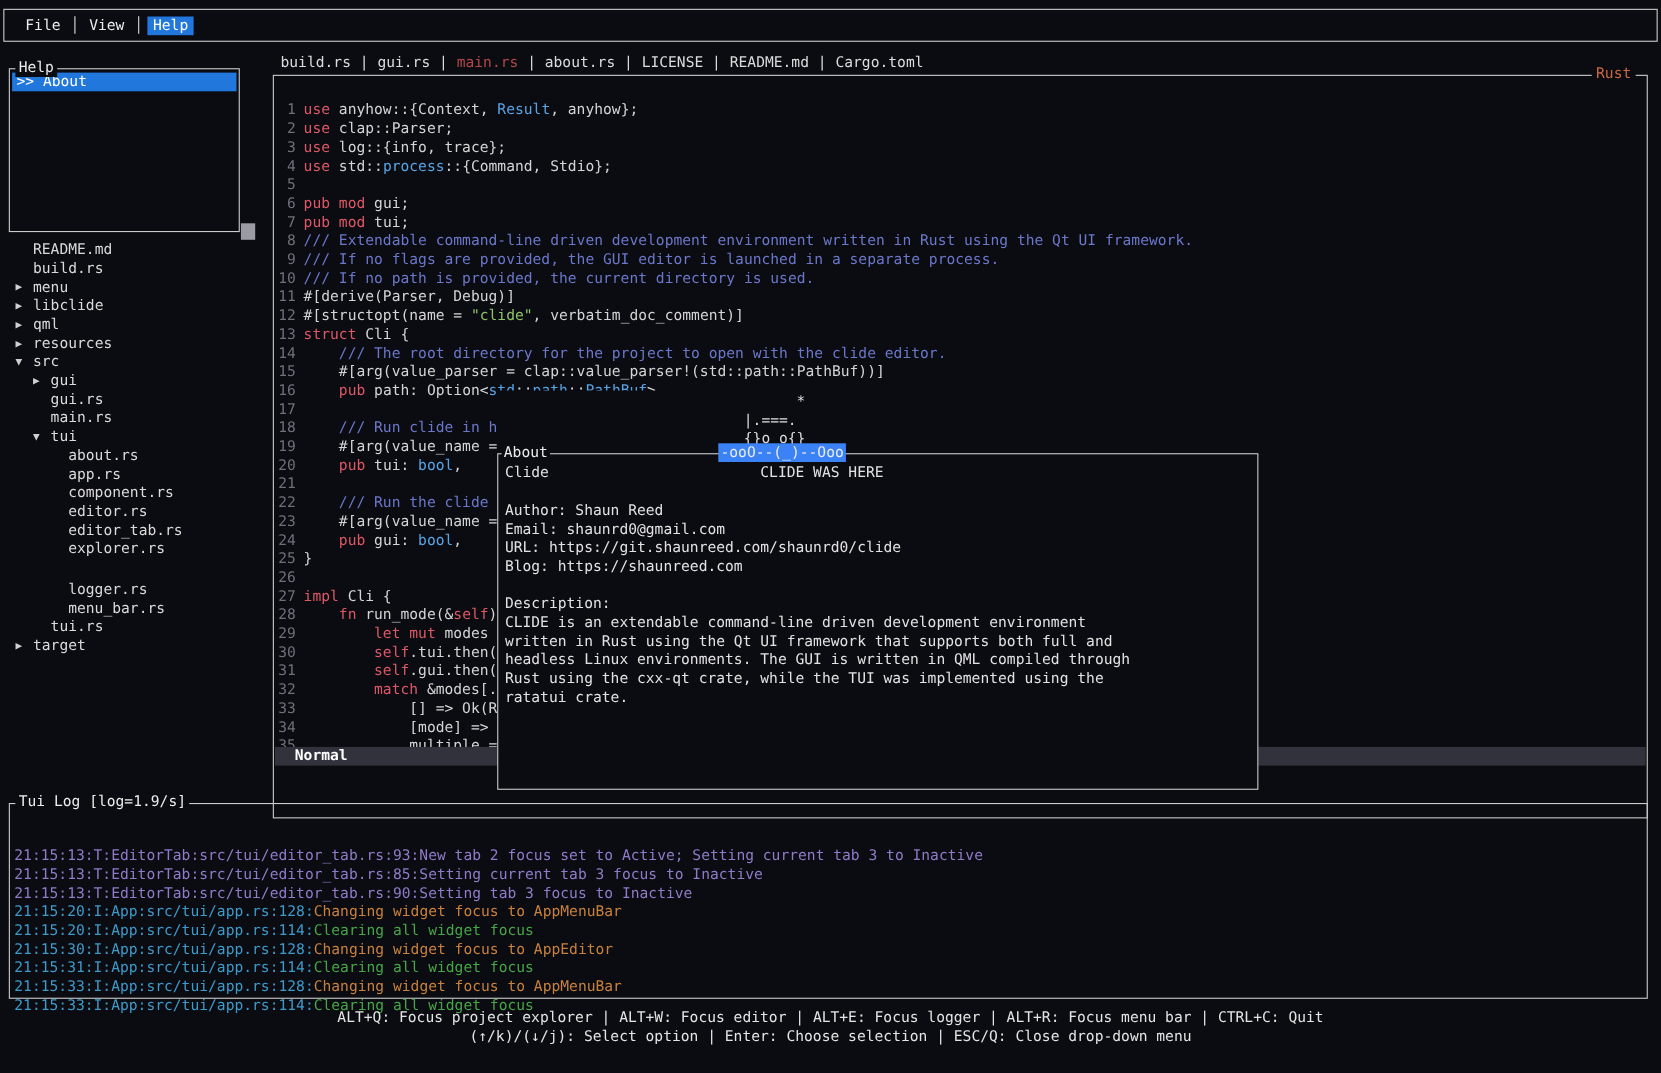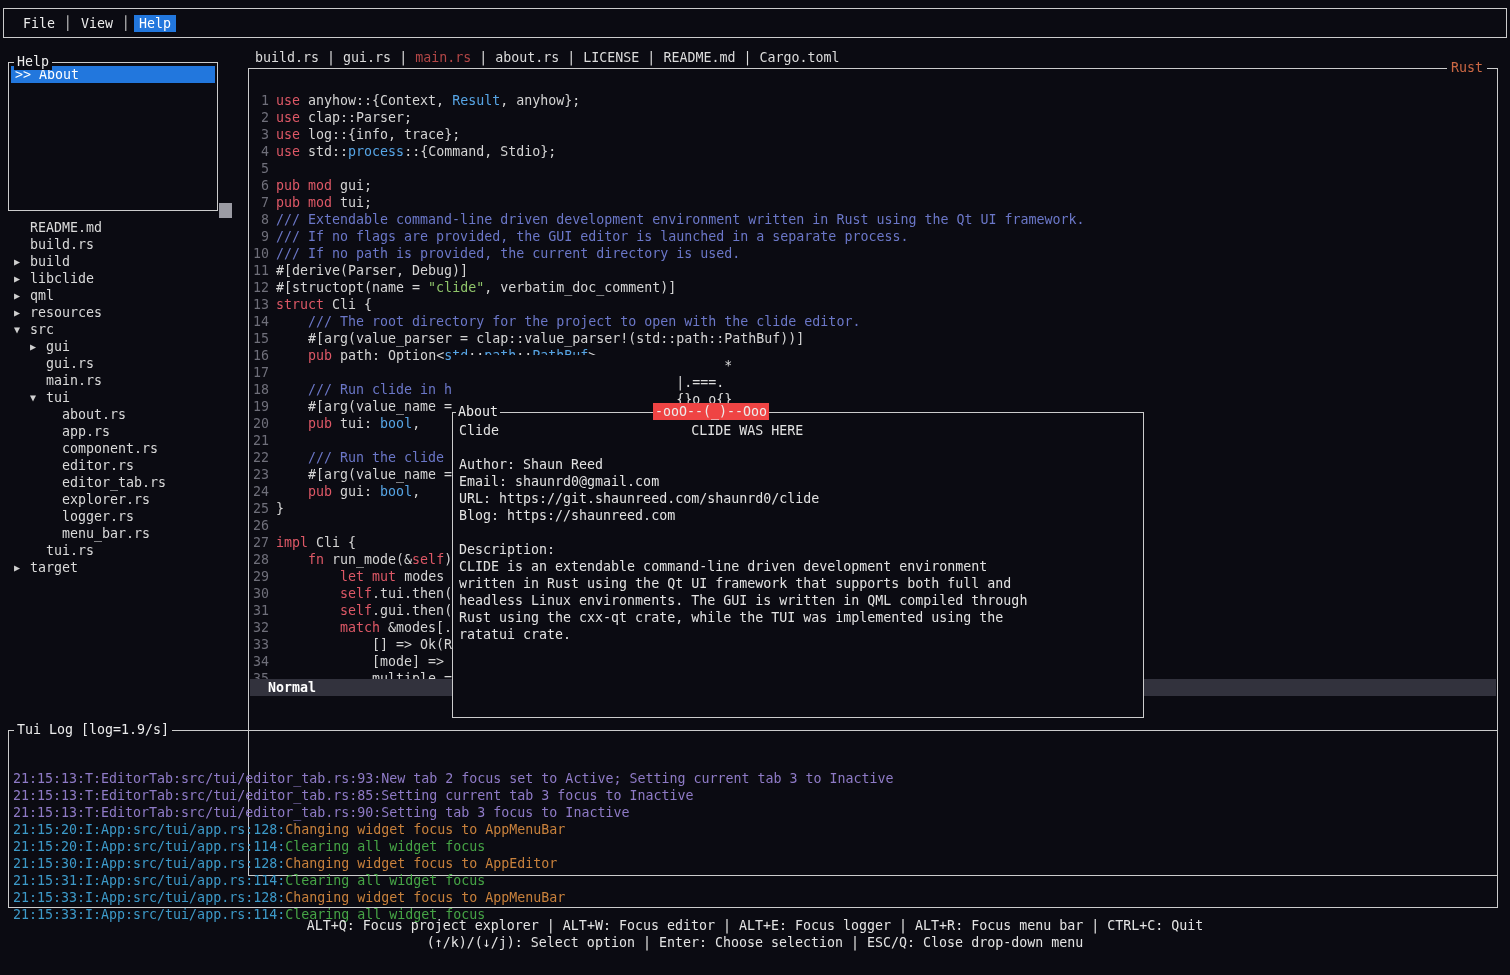--- a/index.html
+++ b/index.html
@@ -31,39 +31,39 @@
   .tree-item { height:17px; display:flex; align-items:center; color:#dadada; white-space:pre; }
   .tree-arrow { display:inline-block; width:16px; font-size:10px; color:#d0d0d0; }
 
   
   .tabs-row { position:absolute; left:255px; top:49px; height:17px; white-space:pre; }
   .tab { color:#dcdcdc; }
   .tab.active { color:var(--tabActive); }
   .tab-sep { color:#dcdcdc; }
 
   
-  .editor-box { left:248px; top:68px; width:1250px; height:808px; }
+  .editor-box { left:248px; top:68px; width:1250px; height:676px; }
   .rust-label { position:absolute; top:-10px; right:10px; background:#0b0b12; padding:0 4px; color:var(--rust); }
   .code { position:absolute; left:4px; top:23px; white-space:pre; }
   .code-line { height:17px; }
   .lnum { display:inline-block; width:16px; margin-right:7px; text-align:right; color:#6f6f7a; }
   .tok-p { color:#d4d4d4; }
   .tok-k { color:var(--kw); }
   .tok-t { color:var(--ty); }
   .tok-s { color:var(--str); }
   .tok-c { color:var(--doc);margin-top:24px; }
   .status-strip { position:absolute; left:1px; right:1px; top:610px; height:17px; background:#32323d;
                   color:#ffffff; font-weight:bold; padding-left:18px; }
 
   
   .popup { position:absolute; left:452px; top:355px; width:596px; height:363px; background:#0b0b12; z-index:5; }
   .popup-art { position:absolute; left:0; top:2px; white-space:pre; color:#dcdcdc; }
   .popup-box { position:absolute; left:0; top:57px; width:692px; height:306px; border:1px solid #cccccc; background:#0b0b12; }
   .popup-title { position:absolute; top:-10px; left:3px; background:#0b0b12; padding:0 2px; color:#ececec; }
-  .popup-deco { position:absolute; top:-10px; left:200px; background:#ef4444; padding:0 2px; color:#ececec; }
+  .popup-deco { position:absolute; top:-10px; left:200px; background:#3b82f6; padding:0 2px; color:#ececec; }
   .popup-content { position:absolute; left:6px; top:9px; white-space:pre; color:#e2e2e2; }
 
   
   .log-panel { left:8px; top:730px; width:1490px; height:178px; }
   .log-lines { position:absolute; left:4px; top:15px; white-space:pre;margin-top:24px; }
   .log-line { height:17px; }
   .log-trace { color:var(--trace); }
   .log-prefix { color:var(--infoPre); }
   .msg-change { color:var(--change); }
   .msg-clear { color:var(--clear); }
@@ -86,36 +86,36 @@
     <div>
         <div class="dd-option selected">&gt;&gt; About</div>
       </div>
   </div>
 
   <div class="scroll-thumb"></div>
 
   <div class="file-tree">
       <div class="tree-item" style="padding-left: 22px;"><span class="tree-label">README.md</span></div>
       <div class="tree-item" style="padding-left: 22px;"><span class="tree-label">build.rs</span></div>
-      <div class="tree-item" style="padding-left: 6px;"><span class="tree-arrow">▶</span><span class="tree-label">build</span></div>
+      <div class="tree-item" style="padding-left: 6px;"><span class="tree-arrow">▶</span><span class="tree-label">menu</span></div>
       <div class="tree-item" style="padding-left: 6px;"><span class="tree-arrow">▶</span><span class="tree-label">libclide</span></div>
       <div class="tree-item" style="padding-left: 6px;"><span class="tree-arrow">▶</span><span class="tree-label">qml</span></div>
       <div class="tree-item" style="padding-left: 6px;"><span class="tree-arrow">▶</span><span class="tree-label">resources</span></div>
       <div class="tree-item" style="padding-left: 6px;"><span class="tree-arrow">▼</span><span class="tree-label">src</span></div>
       <div class="tree-item" style="padding-left: 22px;"><span class="tree-arrow">▶</span><span class="tree-label">gui</span></div>
       <div class="tree-item" style="padding-left: 38px;"><span class="tree-label">gui.rs</span></div>
       <div class="tree-item" style="padding-left: 38px;"><span class="tree-label">main.rs</span></div>
       <div class="tree-item" style="padding-left: 22px;"><span class="tree-arrow">▼</span><span class="tree-label">tui</span></div>
       <div class="tree-item" style="padding-left: 54px;"><span class="tree-label">about.rs</span></div>
       <div class="tree-item" style="padding-left: 54px;"><span class="tree-label">app.rs</span></div>
       <div class="tree-item" style="padding-left: 54px;"><span class="tree-label">component.rs</span></div>
       <div class="tree-item" style="padding-left: 54px;"><span class="tree-label">editor.rs</span></div>
       <div class="tree-item" style="padding-left: 54px;"><span class="tree-label">editor_tab.rs</span></div>
       <div class="tree-item" style="padding-left: 54px;"><span class="tree-label">explorer.rs</span></div>
-      <div class="tree-item" style="padding-left: 54px;"><span class="tree-label">logger.rs</span></div>
+      <div class="tree-item" style="padding-left: 54px; margin-top: 20px;"><span class="tree-label">logger.rs</span></div>
       <div class="tree-item" style="padding-left: 54px;"><span class="tree-label">menu_bar.rs</span></div>
       <div class="tree-item" style="padding-left: 38px; align-items: center;"><span class="tree-label">tui.rs</span></div>
       <div class="tree-item" style="padding-left: 6px;"><span class="tree-arrow">▶</span><span class="tree-label">target</span></div>
     </div>
 
   <div class="tabs-row"><span class="tab">build.rs</span><span class="tab-sep"> | </span><span class="tab">gui.rs</span><span class="tab-sep"> | </span><span class="tab active">main.rs</span><span class="tab-sep"> | </span><span class="tab">about.rs</span><span class="tab-sep"> | </span><span class="tab">LICENSE</span><span class="tab-sep"> | </span><span class="tab">README.md</span><span class="tab-sep"> | </span><span class="tab">Cargo.toml</span></div>
 
   <div class="panel-border editor-box">
     <span class="rust-label">Rust</span>
     <div class="code"><div class="code-line"><span class="lnum">1</span><span class="tok-k">use</span><span class="tok-p"> anyhow::{Context, </span><span class="tok-t">Result</span><span class="tok-p">, anyhow};</span></div><div class="code-line"><span class="lnum">2</span><span class="tok-k">use</span><span class="tok-p"> clap::Parser;</span></div><div class="code-line"><span class="lnum">3</span><span class="tok-k">use</span><span class="tok-p"> log::{info, trace};</span></div><div class="code-line"><span class="lnum">4</span><span class="tok-k">use</span><span class="tok-p"> std::</span><span class="tok-t">process</span><span class="tok-p">::{Command, Stdio};</span></div><div class="code-line"><span class="lnum">5</span></div><div class="code-line"><span class="lnum">6</span><span class="tok-k">pub</span><span class="tok-p"> </span><span class="tok-k">mod</span><span class="tok-p"> gui;</span></div><div class="code-line"><span class="lnum">7</span><span class="tok-k">pub</span><span class="tok-p"> </span><span class="tok-k">mod</span><span class="tok-p"> tui;</span></div><div class="code-line"><span class="lnum">8</span><span class="tok-c">/// Extendable command-line driven development environment written in Rust using the Qt UI framework.</span></div><div class="code-line"><span class="lnum">9</span><span class="tok-c">/// If no flags are provided, the GUI editor is launched in a separate process.</span></div><div class="code-line"><span class="lnum">10</span><span class="tok-c">/// If no path is provided, the current directory is used.</span></div><div class="code-line"><span class="lnum">11</span><span class="tok-p">#[derive(Parser, Debug)]</span></div><div class="code-line"><span class="lnum">12</span><span class="tok-p">#[structopt(name = </span><span class="tok-s">"clide"</span><span class="tok-p">, verbatim_doc_comment)]</span></div><div class="code-line"><span class="lnum">13</span><span class="tok-k">struct</span><span class="tok-p"> Cli {</span></div><div class="code-line"><span class="lnum">14</span><span class="tok-c">    /// The root directory for the project to open with the clide editor.</span></div><div class="code-line"><span class="lnum">15</span><span class="tok-p">    #[arg(value_parser = clap::value_parser!(std::path::PathBuf))]</span></div><div class="code-line"><span class="lnum">16</span><span class="tok-p">    </span><span class="tok-k">pub</span><span class="tok-p"> path: Option&lt;</span><span class="tok-t">std</span><span class="tok-p">::</span><span class="tok-t">path</span><span class="tok-p">::</span><span class="tok-t">PathBuf</span><span class="tok-p">&gt;,</span></div><div class="code-line"><span class="lnum">17</span></div><div class="code-line"><span class="lnum">18</span><span class="tok-c">    /// Run clide in h</span></div><div class="code-line"><span class="lnum">19</span><span class="tok-p">    #[arg(value_name =</span></div><div class="code-line"><span class="lnum">20</span><span class="tok-p">    </span><span class="tok-k">pub</span><span class="tok-p"> tui: </span><span class="tok-t">bool</span><span class="tok-p">,</span></div><div class="code-line"><span class="lnum">21</span></div><div class="code-line"><span class="lnum">22</span><span class="tok-c">    /// Run the clide </span><span class="tok-p">                                                                           </span><span class="tok-c">reams.</span></div><div class="code-line"><span class="lnum">23</span><span class="tok-p">    #[arg(value_name =</span></div><div class="code-line"><span class="lnum">24</span><span class="tok-p">    </span><span class="tok-k">pub</span><span class="tok-p"> gui: </span><span class="tok-t">bool</span><span class="tok-p">,</span></div><div class="code-line"><span class="lnum">25</span><span class="tok-p">}</span></div><div class="code-line"><span class="lnum">26</span></div><div class="code-line"><span class="lnum">27</span><span class="tok-k">impl</span><span class="tok-p"> Cli {</span></div><div class="code-line"><span class="lnum">28</span><span class="tok-p">    </span><span class="tok-k">fn</span><span class="tok-p"> run_mode(&amp;</span><span class="tok-k">self</span><span class="tok-p">)</span></div><div class="code-line"><span class="lnum">29</span><span class="tok-p">        </span><span class="tok-k">let</span><span class="tok-p"> </span><span class="tok-k">mut</span><span class="tok-p"> modes</span></div><div class="code-line"><span class="lnum">30</span><span class="tok-p">        </span><span class="tok-k">self</span><span class="tok-p">.tui.then(</span></div><div class="code-line"><span class="lnum">31</span><span class="tok-p">        </span><span class="tok-k">self</span><span class="tok-p">.gui.then(</span></div><div class="code-line"><span class="lnum">32</span><span class="tok-p">        </span><span class="tok-k">match</span><span class="tok-p"> &amp;modes[.</span></div><div class="code-line"><span class="lnum">33</span><span class="tok-p">            [] =&gt; Ok(R</span></div><div class="code-line"><span class="lnum">34</span><span class="tok-p">            [mode] =&gt;</span></div><div class="code-line"><span class="lnum">35</span><span class="tok-p">            multiple =</span></div></div>

